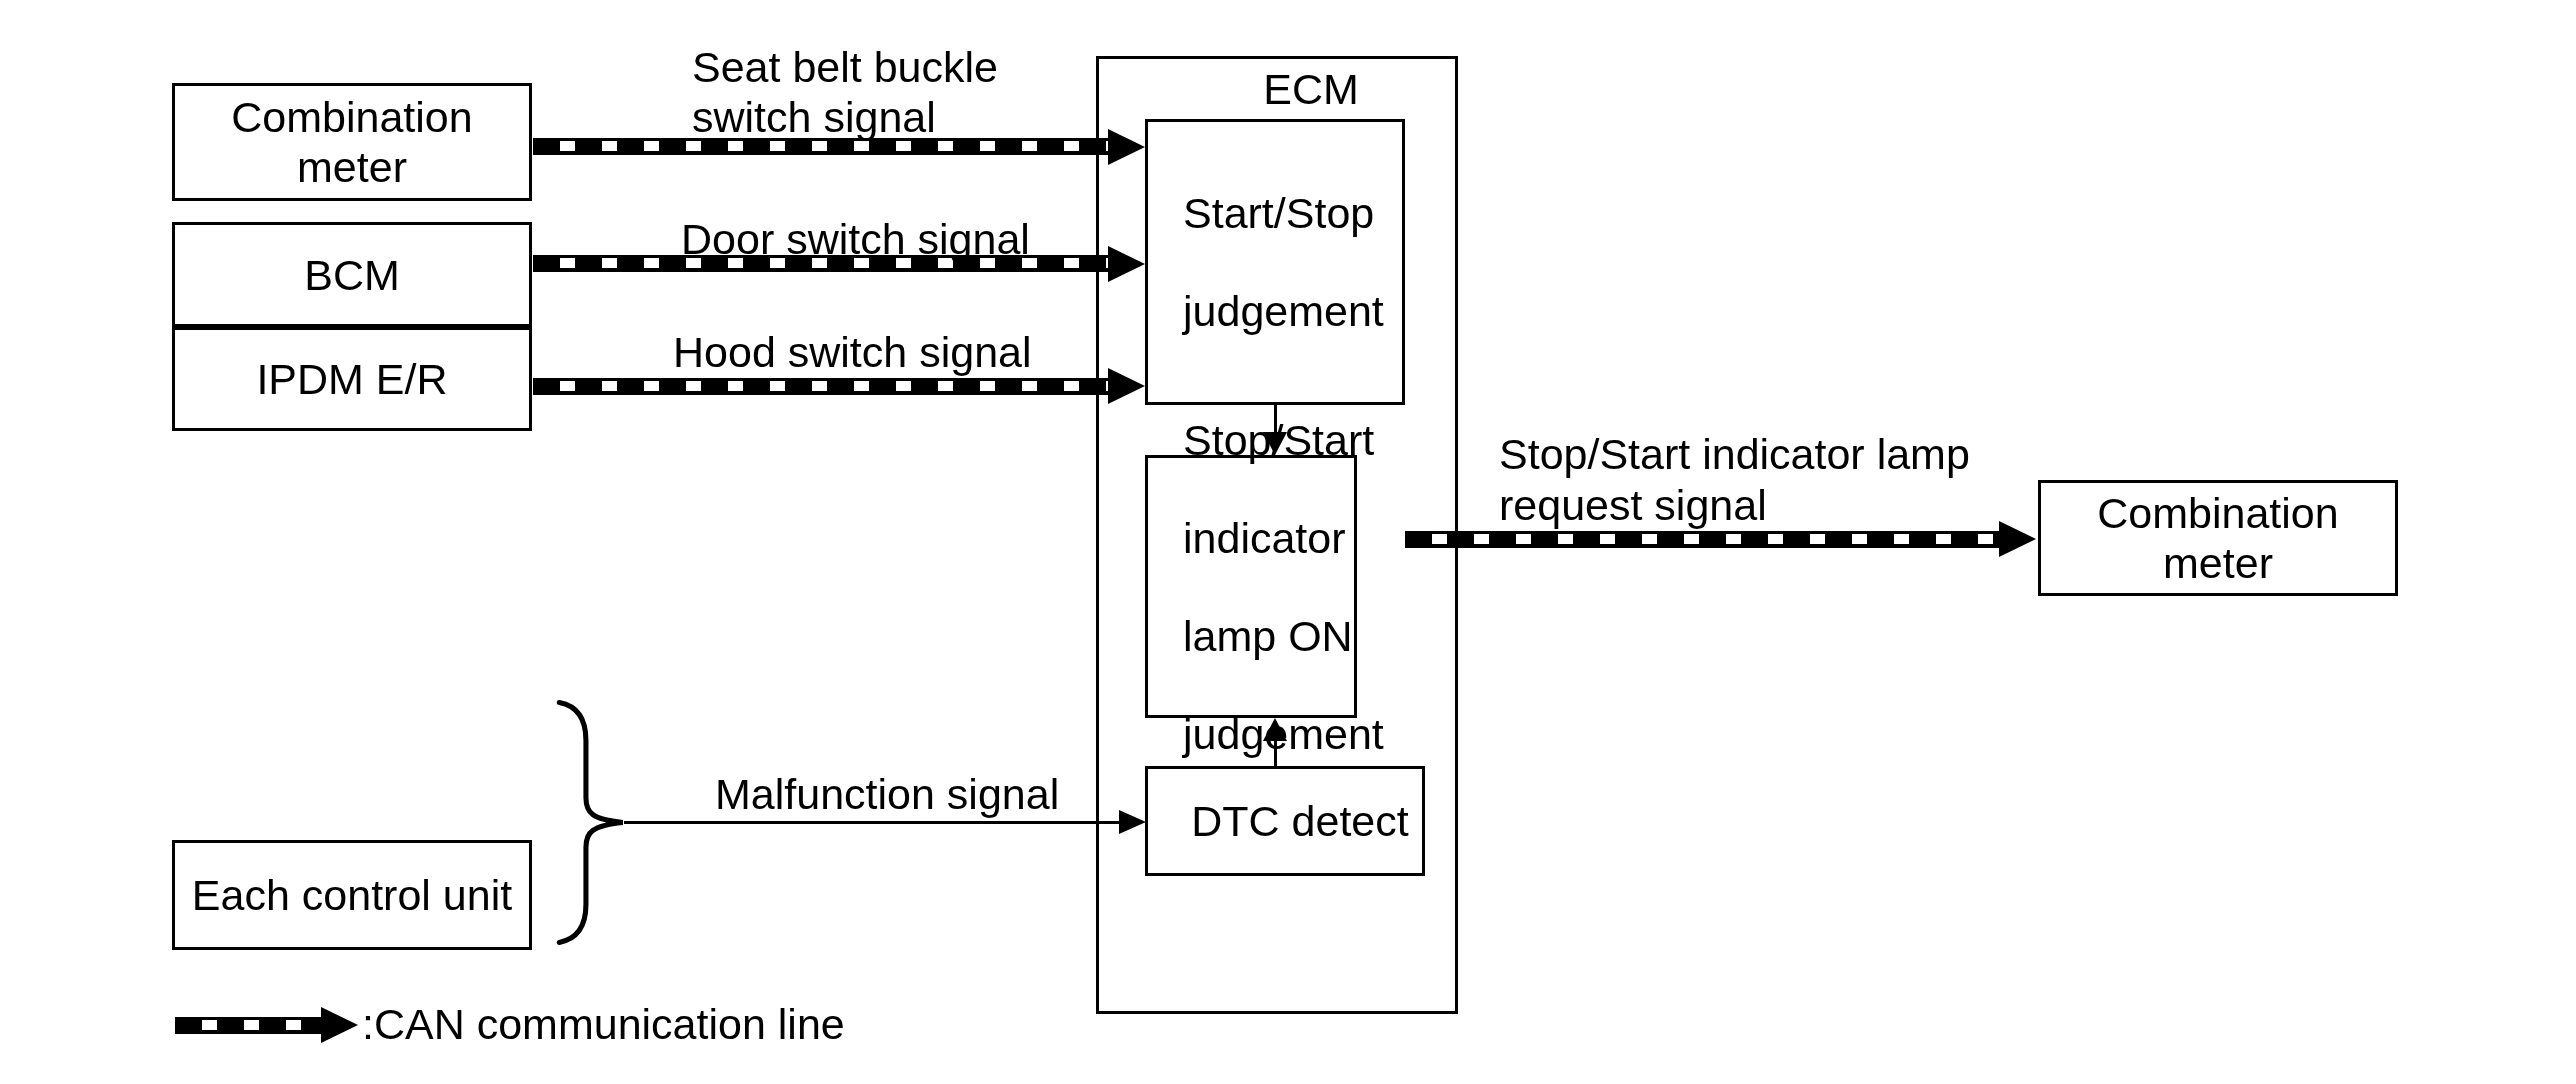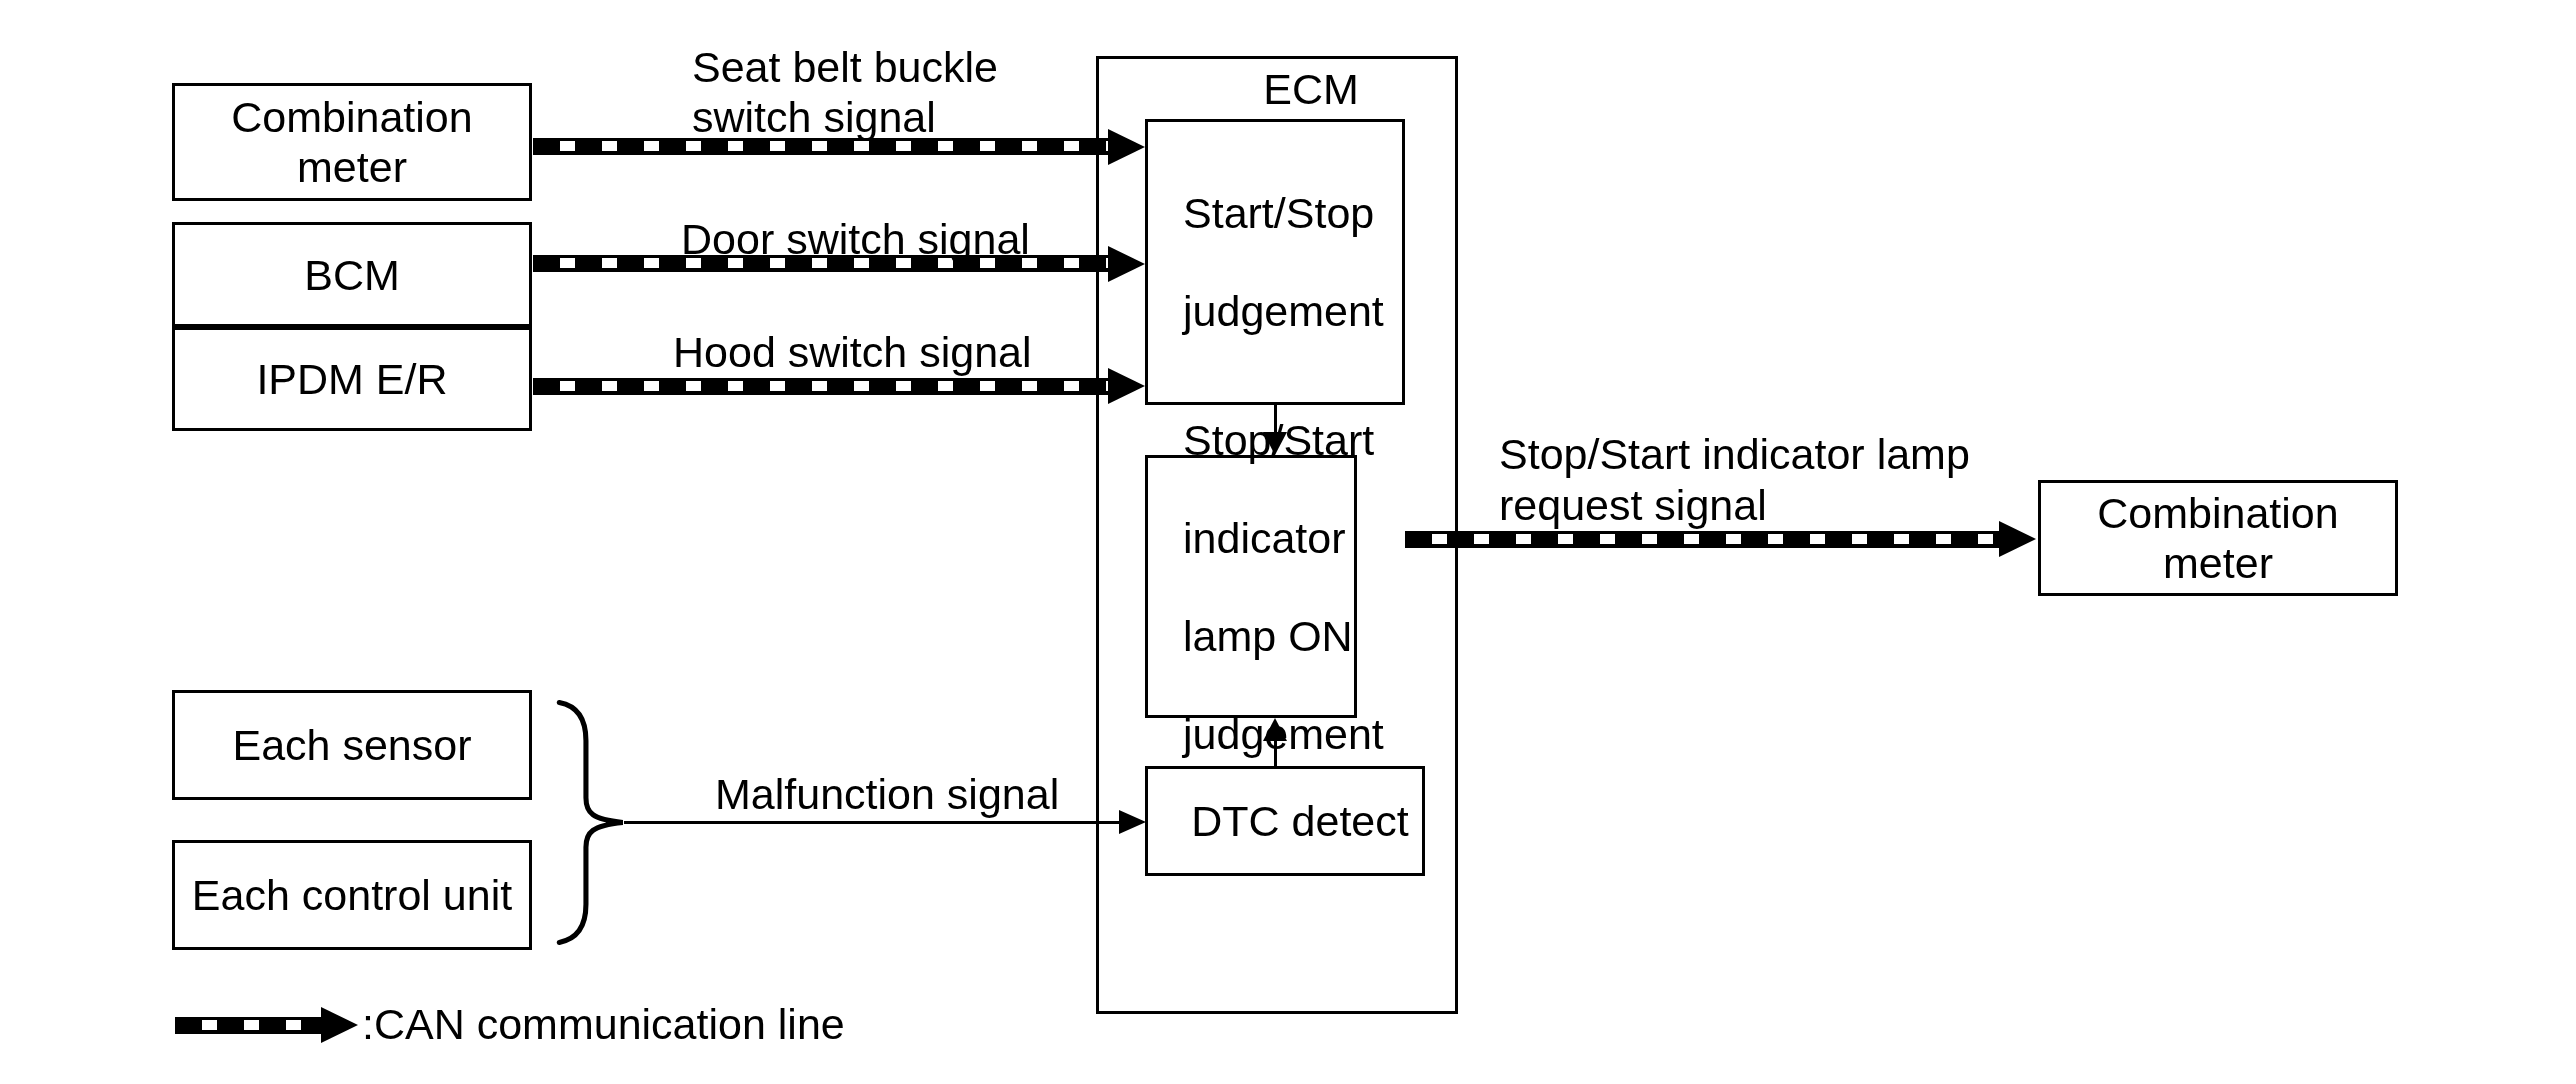--- a/index.html
+++ b/index.html
@@ -69,23 +69,20 @@
   </div>
 
   <div class="box" style="left:172px;top:222px;width:360px;height:105px;">
     <div>BCM</div>
   </div>
 
   <div class="box" style="left:172px;top:327px;width:360px;height:104px;">
     <div>IPDM E/R</div>
   </div>
 
-  <div class="box" style="left:172px;top:690px;width:360px;height:110px;">
-    <div>Each sensor</div>
-  </div>
 
   <div class="box" style="left:172px;top:840px;width:360px;height:110px;">
     <div>Each control unit</div>
   </div>
 
   <div class="box" style="left:1096px;top:56px;width:362px;height:958px;justify-content:flex-start;"></div>
   <div class="lbl" style="left:1096px;top:64px;width:430px;text-align:center;">ECM</div>
 
   <div class="box inner leftalign" style="left:1145px;top:119px;width:260px;height:286px;">
     <div>Start/Stop</div>

